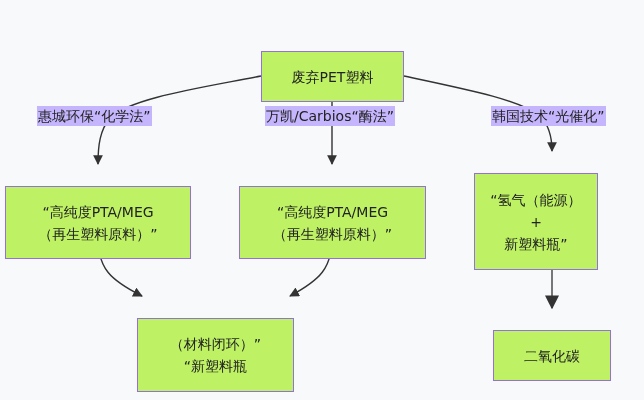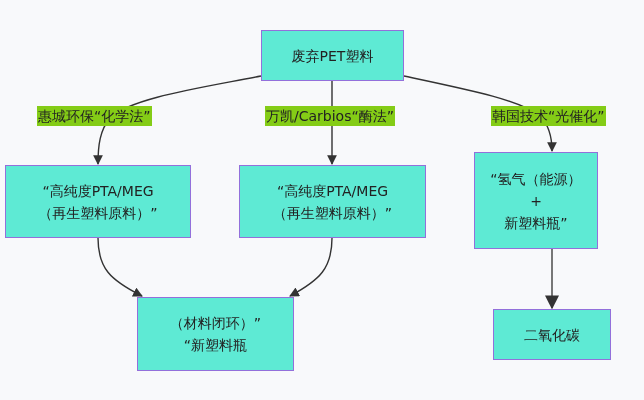--- a/index.html
+++ b/index.html
@@ -18,37 +18,38 @@
     #diagram-svg {
       position: absolute;
       left: 0;
       top: 0;
       width: 644px;
       height: 400px;
     }
     .node {
       position: absolute;
       box-sizing: border-box;
-      background: #5eead4;
+      background: #bef264;
       border: 1.5px solid #9370DB;
       display: flex;
       flex-direction: column;
       align-items: center;
       justify-content: center;
       text-align: center;
       font-size: 14px;
       line-height: 22px;
       color: #222;
+      margin-top: 21px;
     }
     .node .line {
       white-space: nowrap;
     }
     .edge-label {
       position: absolute;
-      background: #84cc16;
+      background: #c4b5fd;
       font-size: 14px;
       line-height: 20px;
       padding: 0 1px;
       white-space: nowrap;
       color: #222;
     }
     .edge-path {
       fill: none;
       stroke: #333333;
       stroke-width: 1.4;

